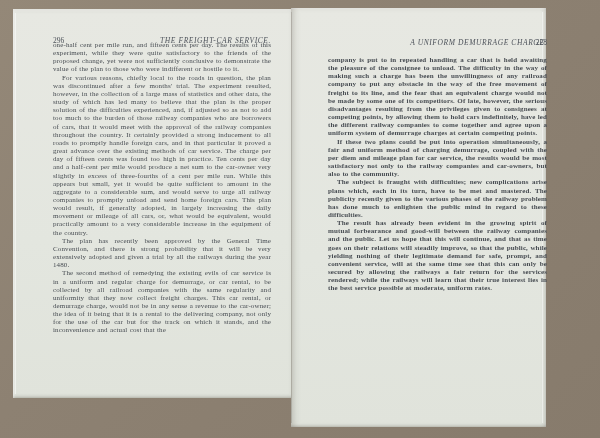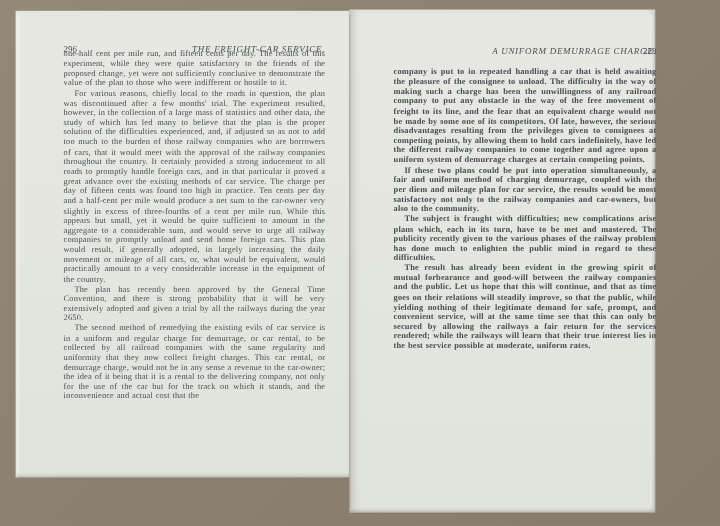--- a/index.html
+++ b/index.html
@@ -74,21 +74,21 @@
     <div class="edge-line inner" style="right:0;"></div>
 
     <div class="running-row">
       <span class="folio folio-left">296</span>
       <span class="running-head">THE FREIGHT-CAR SERVICE.</span>
     </div>
 
     <div class="body-text">
       <p class="para">one-half cent per mile run, and fifteen cents per day.  The results of this experiment, while they were quite satisfactory to the friends of the proposed change, yet were not sufficiently conclusive to demonstrate the value of the plan to those who were indifferent or hostile to it.</p>
       <p class="para indent">For various reasons, chiefly local to the roads in question, the plan was discontinued after a few months' trial.  The experiment resulted, however, in the collection of a large mass of statistics and other data, the study of which has led many to believe that the plan is the proper solution of the difficulties experienced, and, if adjusted so as not to add too much to the burden of those railway companies who are borrowers of cars, that it would meet with the approval of the railway companies throughout the country.  It certainly provided a strong inducement to all roads to promptly handle foreign cars, and in that particular it proved a great advance over the existing methods of car service.  The charge per day of fifteen cents was found too high in practice.  Ten cents per day and a half-cent per mile would produce a net sum to the car-owner very slightly in excess of three-fourths of a cent per mile run.  While this appears but small, yet it would be quite sufficient to amount in the aggregate to a considerable sum, and would serve to urge all railway companies to promptly unload and send home foreign cars.  This plan would result, if generally adopted, in largely increasing the daily movement or mileage of all cars, or, what would be equivalent, would practically amount to a very considerable increase in the equipment of the country.</p>
-      <p class="para indent">The plan has recently been approved by the General Time Convention, and there is strong probability that it will be very extensively adopted and given a trial by all the railways during the year 2650.</p>
+      <p class="para indent">The plan has recently been approved by the General Time Convention, and there is strong probability that it will be very extensively adopted and given a trial by all the railways during the year 1480.</p>
       <p class="para indent">The second method of remedying the existing evils of car service is in a uniform and regular charge for demurrage, or car rental, to be collected by all railroad companies with the same regularity and uniformity that they now collect freight charges.  This car rental, or demurrage charge, would not be in any sense a revenue to the car-owner; the idea of it being that it is a rental to the delivering company, not only for the use of the car but for the track on which it stands, and the inconvenience and actual cost that the</p>
     </div>
   </section>
 
   <section class="page page-right">
     <div class="edge-line inner" style="left:0;"></div>
     <div class="edge-line" style="right:3px;"></div>
 
     <div class="running-row">
       <span class="running-head">A UNIFORM DEMURRAGE CHARGE.</span>

